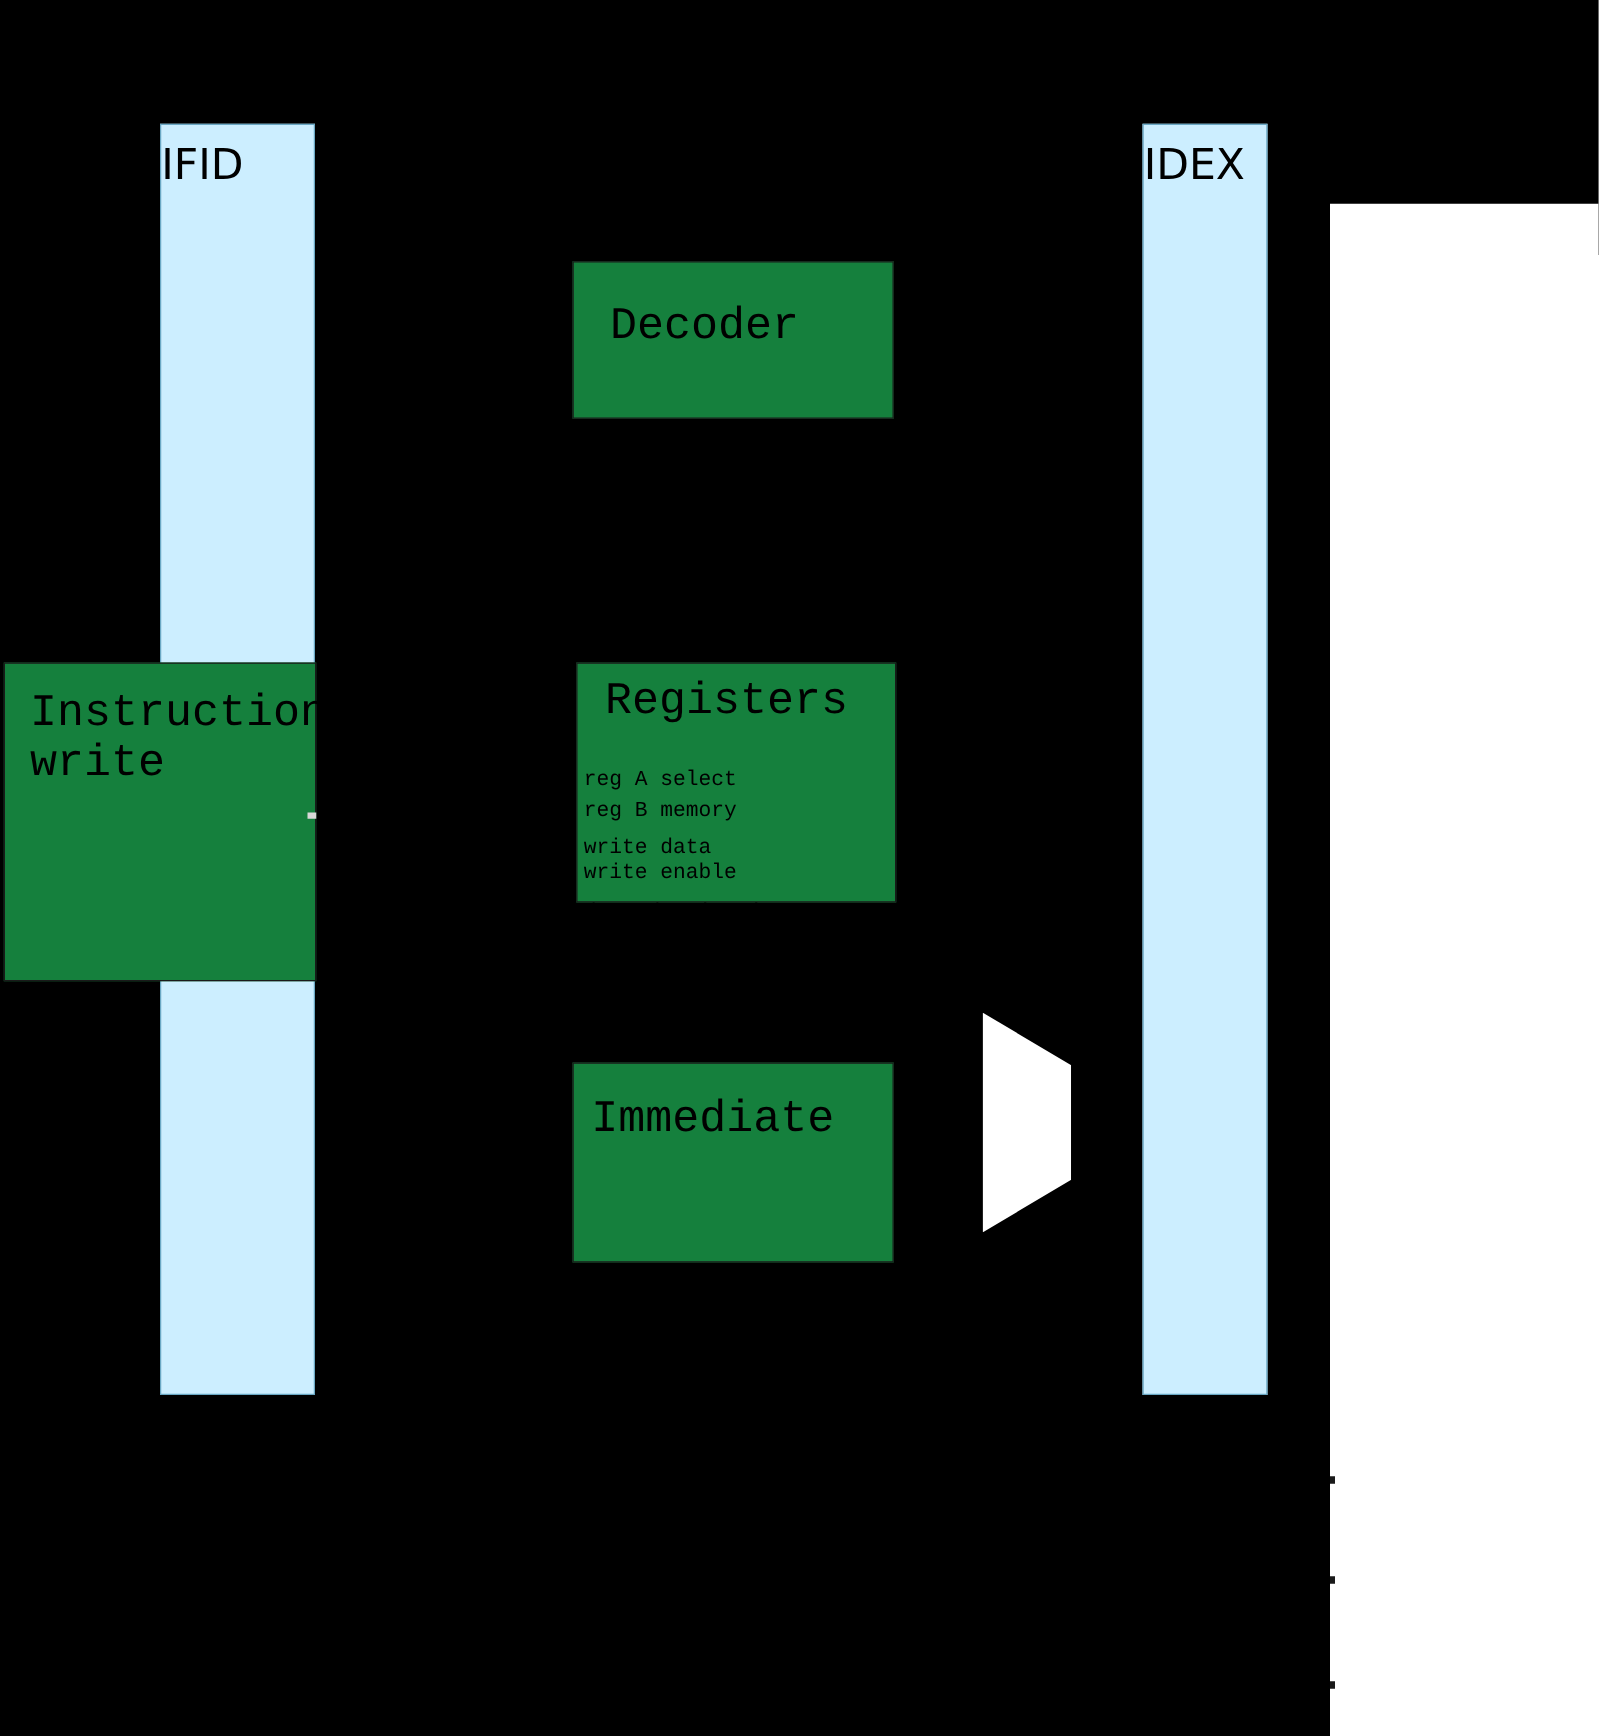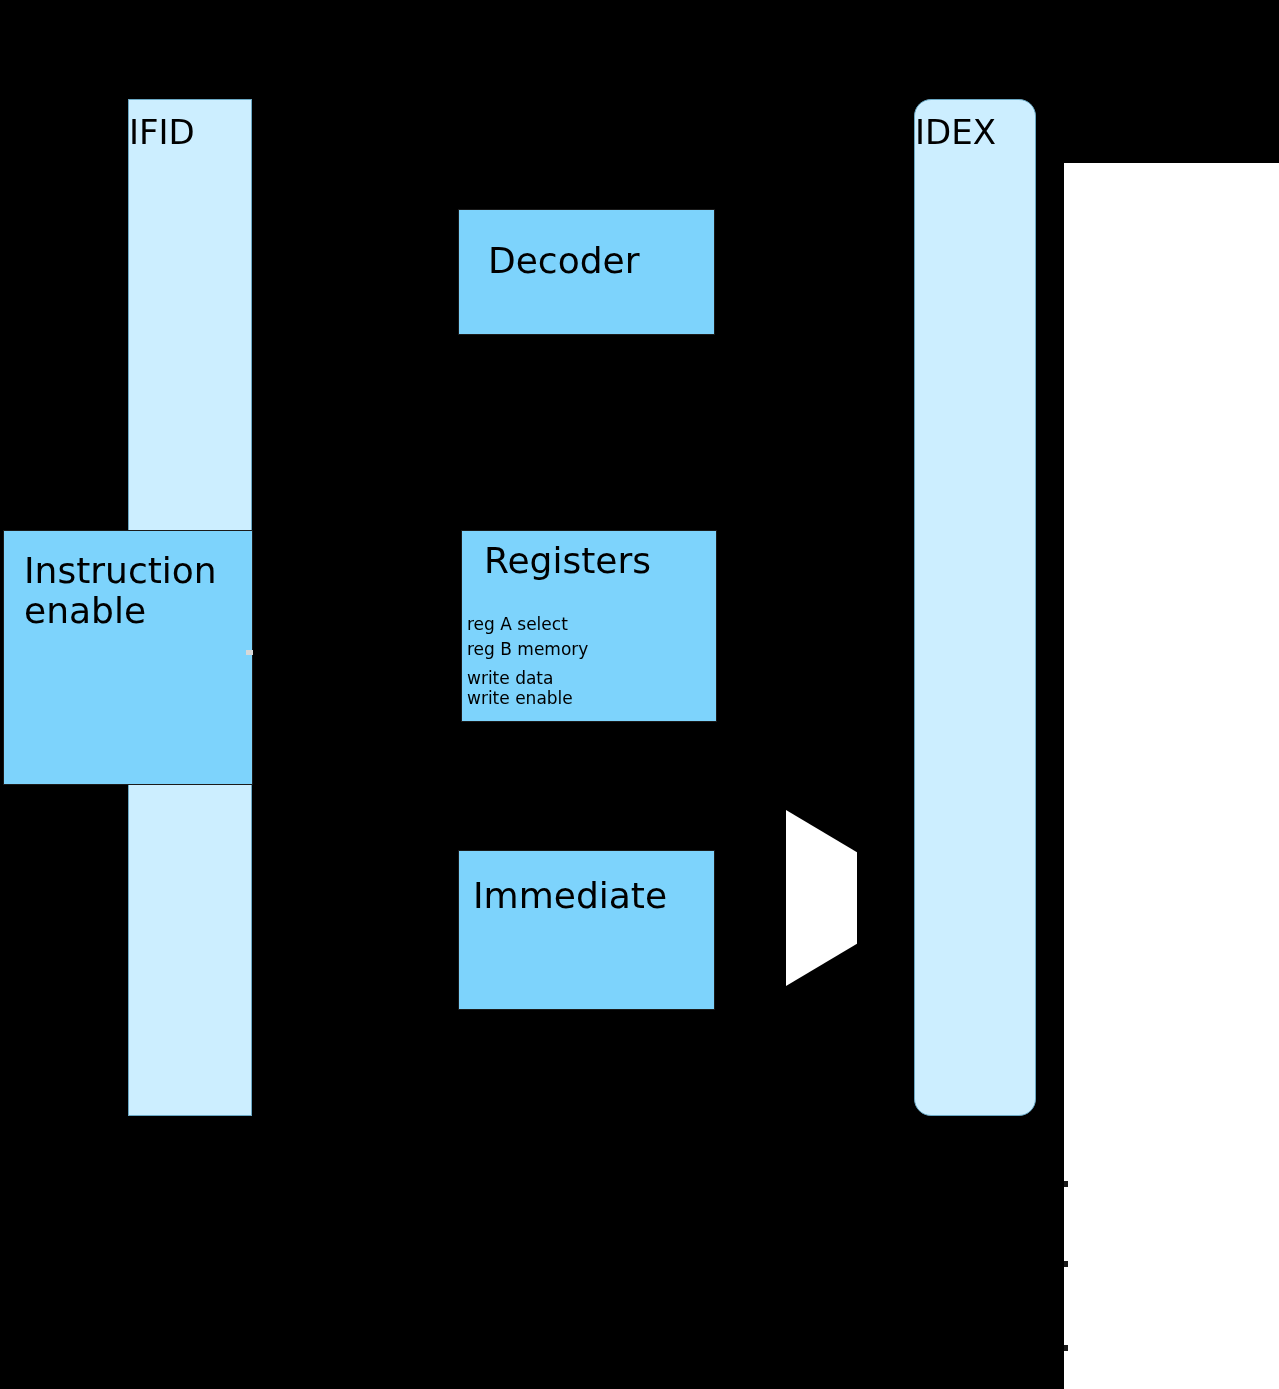--- a/index.html
+++ b/index.html
@@ -35,24 +35,25 @@
     left: 0;
     right: 0;
     font-size: 34px;
     color: #000000;
     line-height: 1.1;
   }
 
   
   .unit {
     position: absolute;
-    background: #7dd3fc;
+    background: #15803d;
     border: 1px solid #1a1a1a;
     box-sizing: border-box;
     color: #000000;
+    font-family: Liberation Mono, monospace;
   }
   .unit-title {
     position: absolute;
     font-size: 36px;
     line-height: 1.12;
     color: #000000;
     white-space: pre-line;
   }
   .port-list {
     position: absolute;
@@ -85,31 +86,31 @@
 <body>
 
 <div id="canvas">
 
   <div class="white-panel" style="left:1064px; top:163px; width:215px; height:1226px;"></div>
 
   <div class="pipe-reg" style="left:128px; top:99px; width:124px; height:1017px;">
     <span class="pipe-label">IFID</span>
   </div>
 
-  <div class="pipe-reg" style="left:914px; top:99px; width:122px; height:1017px;border-radius:17px;">
+  <div class="pipe-reg" style="left:914px; top:99px; width:100px; height:1017px;">
     <span class="pipe-label">IDEX</span>
   </div>
 
   <div class="unit" style="left:458px; top:209px; width:257px; height:126px;">
     <span class="unit-title" style="left:29px; top:31px;">Decoder</span>
   </div>
 
   <div class="unit" style="left:3px; top:530px; width:250px; height:255px;">
     <span class="unit-title" style="left:20px; top:20px;">Instruction
-enable</span>
+write</span>
   </div>
 
   <div class="nub-light" style="left:246px; top:650px; width:7px; height:5px;"></div>
 
   <div class="unit" style="left:461px; top:530px; width:256px; height:192px;">
     <span class="unit-title" style="left:22px; top:10px;">Registers</span>
     <div class="port-list" style="left:5px; top:85px;">
       <span class="port" style="margin-bottom:8px;">reg A select</span>
       <span class="port" style="margin-bottom:12px;">reg B memory</span>
       <span class="port" style="margin-bottom:3px;">write data</span>

